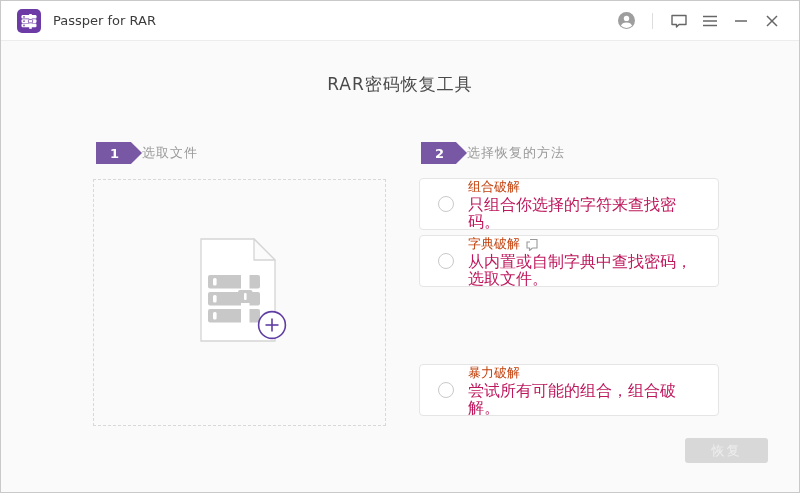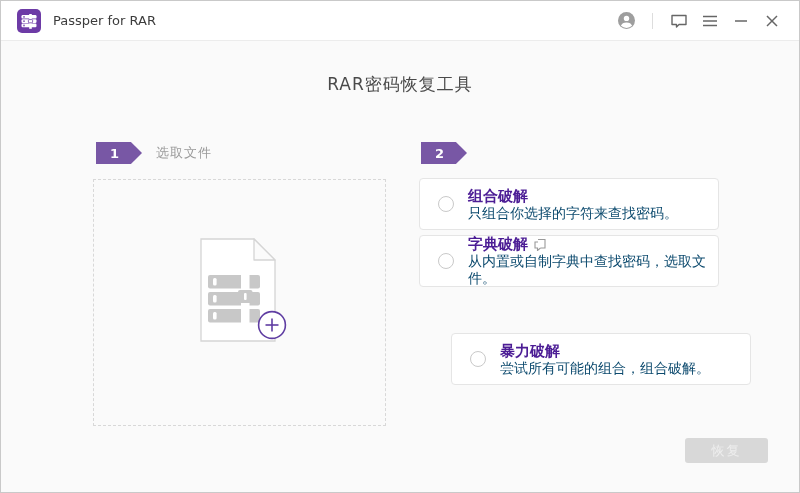--- a/index.html
+++ b/index.html
@@ -28,42 +28,42 @@
   
   .step-row { position:absolute; display:flex; align-items:center; height:24px; }
   .step-row.left  { left:95px;  top:140px; }
   .step-row.right { left:420px; top:140px; }
   .step-badge {
     width:46px; height:22px; background:#7857a5; color:#ffffff;
     font-size:13px; font-weight:700; display:flex; align-items:center; justify-content:center;
     clip-path:polygon(0 0, 76% 0, 100% 50%, 76% 100%, 0 100%);
     padding-right:9px;
   }
-  .step-label { margin-left:14px; font-size:13px; color:#9a9a9a; letter-spacing:1px; }
+  .step-label { font-size:13px; color:#9a9a9a; letter-spacing:1px; }
   
   .dropzone {
     position:absolute; left:92px; top:178px; width:293px; height:247px;
     border:1px dashed #d8d8d8; background:transparent; cursor:pointer;
   }
   .file-art { position:absolute; left:100px; top:57px; }
   
   .card {
     position:absolute; left:418px; width:300px; height:52px;
     background:#ffffff; border:1px solid #e5e5e5; border-radius:4px;
     display:flex; align-items:center; padding:0 12px; cursor:pointer;
   }
-  .card-0 { top:177px; } .card-1 { top:234px; } .card-2 { top:291px; } .card-3 { top:332px;margin-left:32px; }
+  .card-0 { top:177px; } .card-1 { top:234px; } .card-2 { top:291px; } .card-3 { top:363px; }
   .radio {
     width:16px; height:16px; border:1px solid #c9c9c9; border-radius:50%;
     background:#ffffff; margin:0 14px 0 6px; flex:0 0 auto; cursor:pointer;
   }
   .card-text { display:flex; flex-direction:column; justify-content:center; }
   .card-title-row { display:flex; align-items:center; gap:6px; }
-  .card-title { font-size:15px; font-weight:700; color:#4c1d95; line-height:18px; }
-  .card-desc  { font-size:14px; color:#0c4a6e; line-height:17px; }
+  .card-title { font-size:13px; font-weight:400; color:#c2410c; line-height:18px; }
+  .card-desc  { font-size:16px; color:#be185d; line-height:17px; }
   
   .recover-btn {
     position:absolute; left:684px; top:437px; width:83px; height:25px;
     background:#d8d8d8; color:#eeeeee; font-size:13px; border:none; border-radius:3px;
     display:flex; align-items:center; justify-content:center; letter-spacing:2px;
   }
 </style>
 </head>
 <body>
 
@@ -149,20 +149,21 @@
       <svg width="30" height="30" viewBox="0 0 30 30">
         <circle cx="15" cy="15" r="13.4" fill="#ffffff" stroke="#5f3da2" stroke-width="1.6"></circle>
         <line x1="8.5" y1="15" x2="21.5" y2="15" stroke="#5f3da2" stroke-width="1.6"></line>
         <line x1="15" y1="8.5" x2="15" y2="21.5" stroke="#5f3da2" stroke-width="1.6"></line>
       </svg>
     </div>
   </div>
 
   <div class="step-row right">
     <div class="step-badge">2</div>
+    <span class="step-label">选择恢复的方法</span>
   </div>
 
   <div class="card card-0">
     <div class="radio"></div>
     <div class="card-text">
       <div class="card-title-row">
         <span class="card-title">组合破解</span>
       </div>
       <span class="card-desc">只组合你选择的字符来查找密码。</span>
     </div>

